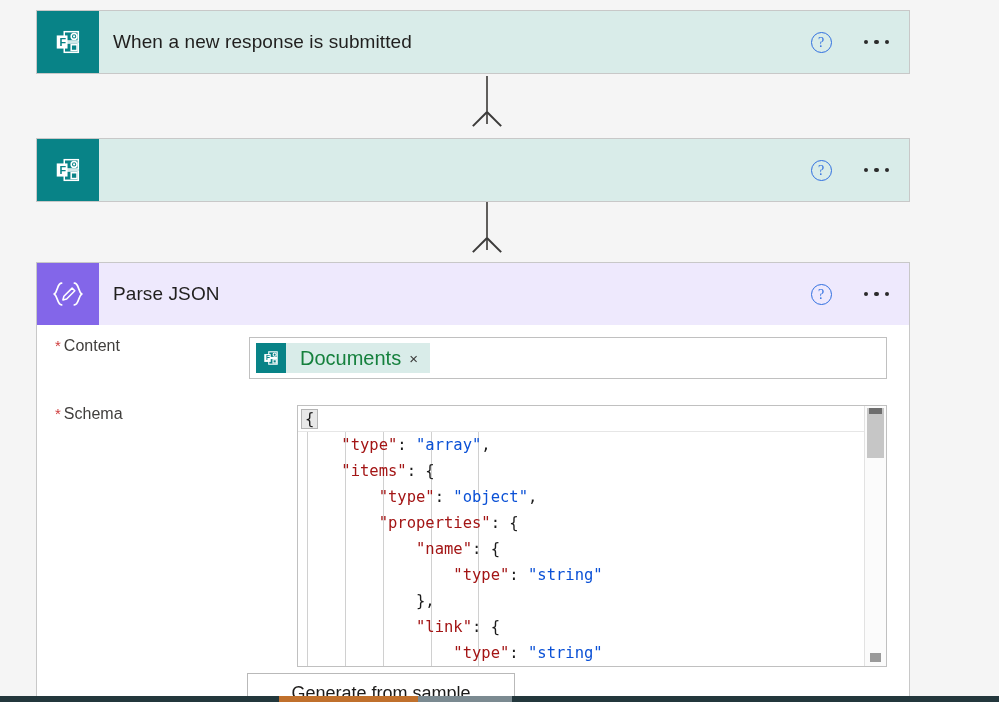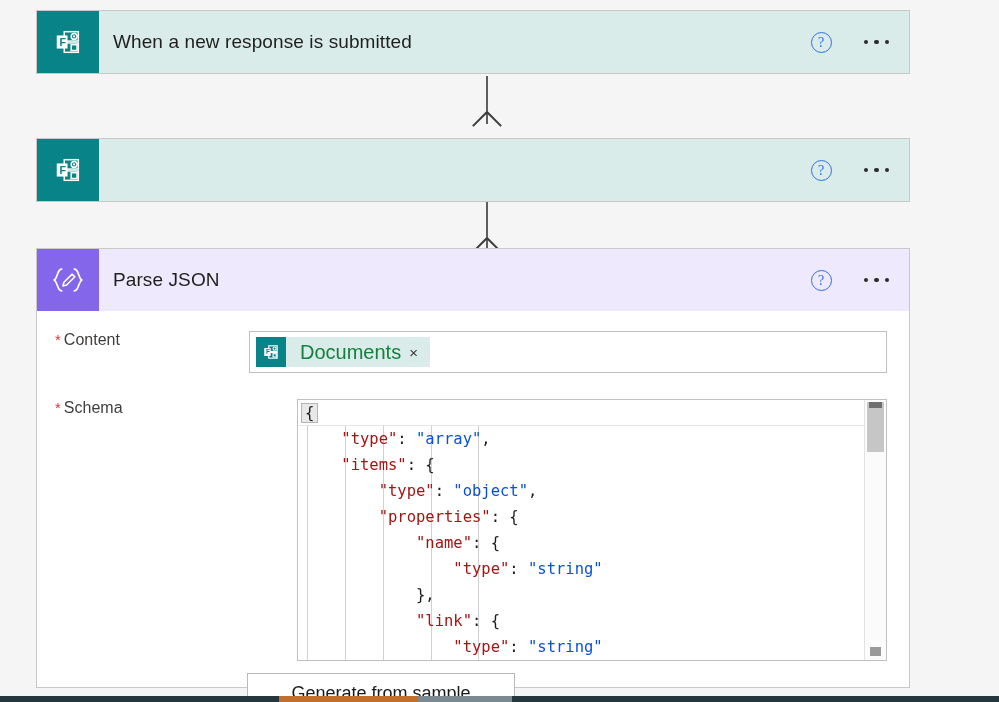--- a/index.html
+++ b/index.html
@@ -386,21 +386,21 @@
           </div>
       </div>
     </div>
   </div>
 
   <div class="connector" style="top:202px; height:60px;">
     <div class="stem" style="height:48px;"></div>
     <div class="head" style="top:34px;"></div>
   </div>
 
-  <div class="card" style="top:248px; height:440px;">
+  <div class="card" style="top:262px; height:440px;">
     <div class="card-header lilac">
       <div class="op-icon json">
         <svg width="40" height="32" viewBox="0 0 44 32" aria-hidden="true">
           <path d="M15 4 C10 4 11 13 7 16 C11 19 10 28 15 28" fill="none" stroke="#ffffff" stroke-width="1.9" stroke-linecap="round"></path>
           <path d="M29 4 C34 4 33 13 37 16 C33 19 34 28 29 28" fill="none" stroke="#ffffff" stroke-width="1.9" stroke-linecap="round"></path>
           <path d="M26.5 9.5 L17.5 18.5 L16.4 22.6 L20.5 21.5 L29.5 12.5 Z" fill="none" stroke="#ffffff" stroke-width="1.7" stroke-linejoin="round"></path>
         </svg>
       </div>
       <div class="op-title">Parse JSON</div>
       <div class="hdr-actions">
@@ -408,21 +408,21 @@
         <div class="ellipsis">
             <i></i>
             <i></i>
             <i></i>
           </div>
       </div>
     </div>
 
     <div class="card-body">
 
-      <div class="field-row" style="padding-top:20px;">
+      <div class="field-row" style="padding-top:12px;">
         <div class="field-label">
           <span class="req-star">*</span><span>Content</span>
         </div>
         <div class="token-field">
           <div class="token">
             <div class="tok-icon">
               <svg width="18" height="18" viewBox="0 0 32 32" aria-hidden="true">
                 <rect x="12" y="5" width="15" height="10" fill="none" stroke="#ffffff" stroke-width="2"></rect>
                 <rect x="12" y="17" width="15" height="10" fill="none" stroke="#ffffff" stroke-width="2"></rect>
                 <circle cx="22.5" cy="10" r="2.8" fill="none" stroke="#ffffff" stroke-width="2"></circle>

